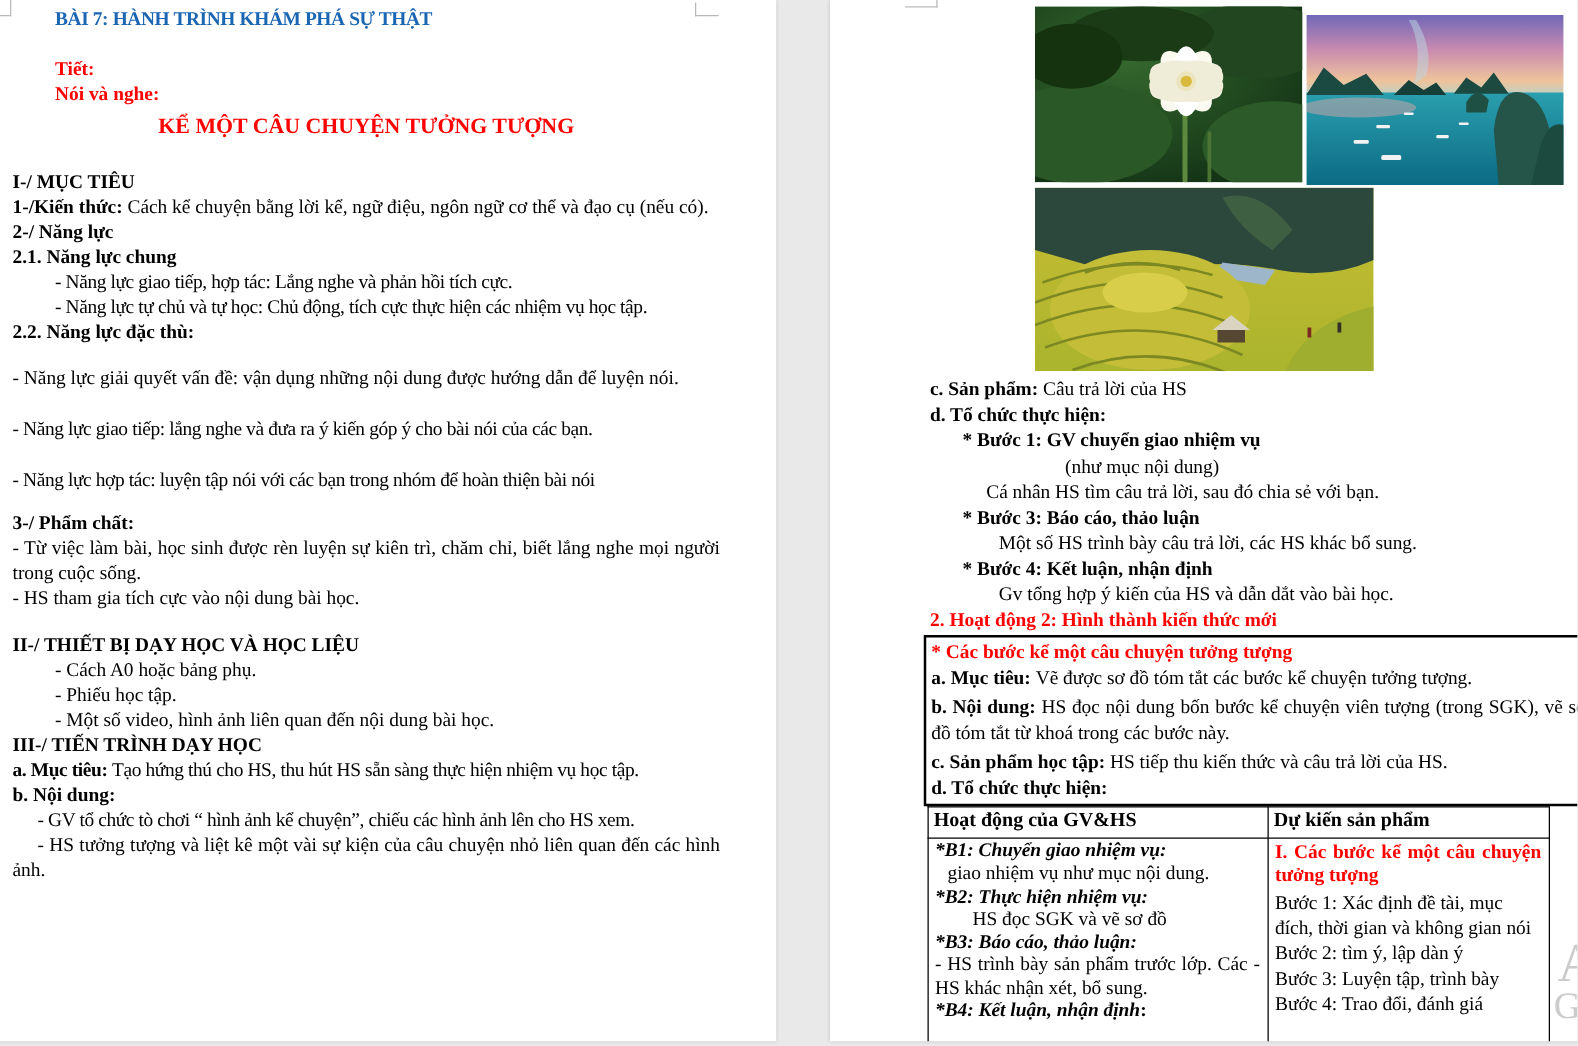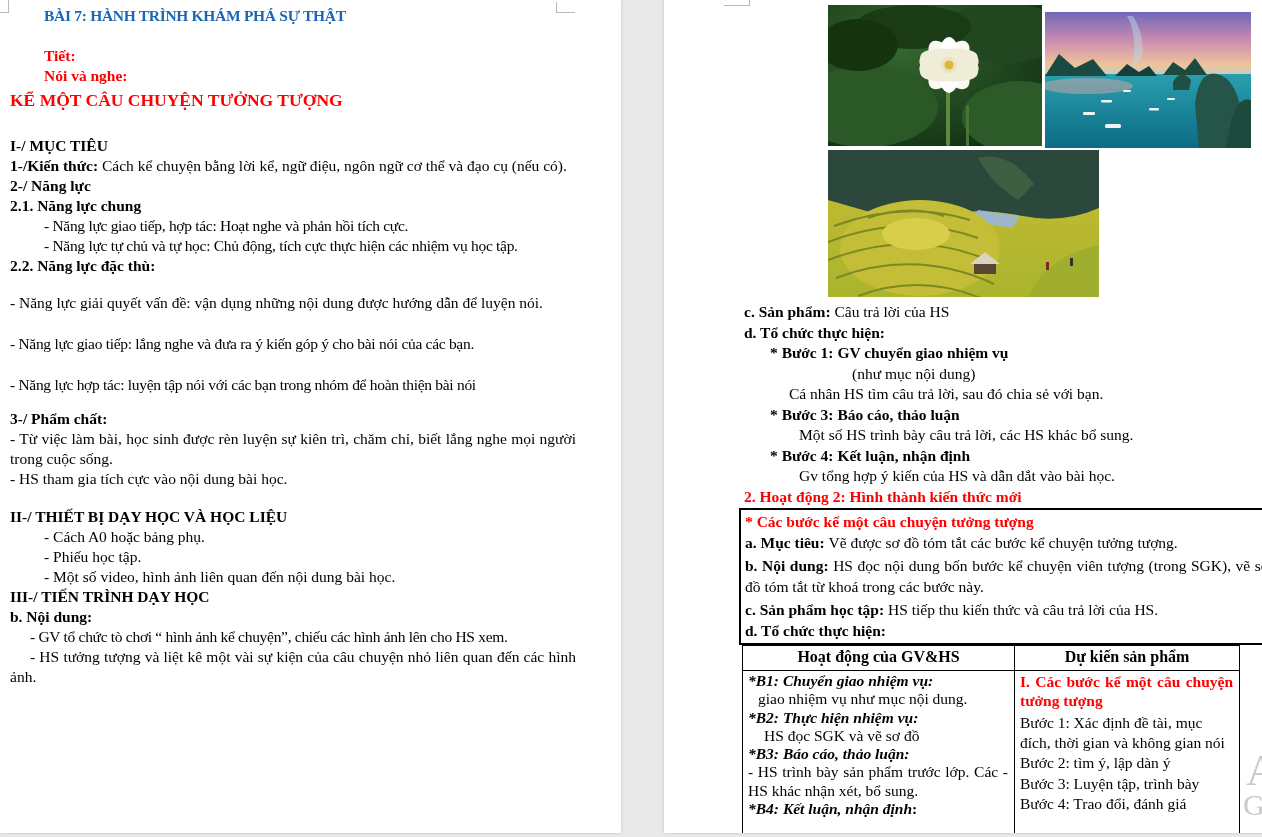--- a/index.html
+++ b/index.html
@@ -23,43 +23,43 @@
   .cm-rtl{left:60px;top:0;width:25px;height:5px;border-right-width:1px;border-bottom-width:1px;}
 
   .content-left{padding:6px 45px 0 10px;font-size:15.5px;line-height:20px;}
   .content-right{padding:0 8px 0 80px;font-size:15.5px;line-height:20.5px;}
 
   .para{min-height:10px;}
   .b{font-weight:bold}
   .i{font-style:italic}
   .red{color:var(--red)}
   .blue{color:var(--blue)}
-  .ctr{text-align:left}
+  .ctr{text-align:center}
   .jus{text-align:justify}
   .fit{white-space:nowrap;letter-spacing:-0.3px;overflow:hidden}
-  .ml10{margin-left:10px}.ml20{margin-left:20px}.ml26{margin-left:26px}.ml30{margin-left:16px}
+  .ml10{margin-left:10px}.ml20{margin-left:20px}.ml26{margin-left:26px}.ml30{margin-left:30px}
   .ml34{margin-left:34px}.ml45{margin-left:45px}.ml55{margin-left:55px}.ml108{margin-left:108px}
   .mt2{margin-top:2px}.mt10{margin-top:10px}
   .mt12{margin-top:12px}.mt18{margin-top:18px}.mt20{margin-top:20px}.mt24{margin-top:24px}
   .lh29{line-height:29px}
   .fs17{font-size:17.5px;line-height:24px}
   .ti20{text-indent:20px}
 
   .img-block{position:relative;height:302px;}
   .photo{position:absolute;overflow:hidden;}
   .photo svg{display:block}
   .photo-lotus{left:84px;top:5px;width:214px;height:141px;}
   .photo-halong{left:301px;top:12px;width:206px;height:136px;}
   .photo-rice{left:84px;top:150px;width:271px;height:147px;}
 
   .activity-box{border:2px solid #000;margin-left:-5px;margin-top:1px;
                 padding:1px 10px 2px 4px;line-height:21px;}
   table.activity-table{border-collapse:collapse;margin-left:-2px;table-layout:fixed;width:497px;}
   .activity-table th,.activity-table td{border:1px solid #000;vertical-align:top;}
-  .activity-table th{font-size:16px;padding:1px 4px;text-align:center;height:22px;}
+  .activity-table th{font-size:16px;padding:1px 4px;text-align:left;height:22px;}
   .activity-table td{padding:1px 6px 0 5px;line-height:18.3px;height:210px;}
   .col-gvhs{width:272px}.col-dukien{width:225px}
   .cell .para{margin-bottom:0}
   .cell-right .para{line-height:19.5px;margin-bottom:1px}
   .cell-right .rc-head{line-height:19px;margin-bottom:3px}
 
   .wm{position:absolute;color:#cbcbcb;font-family:"Liberation Serif",serif;}
   .wm-a{left:1246px;top:745px;font-size:44px;}
   .wm-g{left:1243px;top:788px;font-size:30px;}
 </style>
@@ -73,34 +73,35 @@
     <div class="cm cm-ltr"></div>
     <div class="content-left" id="leftParas">
         <div class="para b blue ml34 fit"><span>BÀI 7: HÀNH TRÌNH KHÁM PHÁ SỰ THẬT</span></div>
         <div class="para b red ml34 mt20"><span>Tiết:</span></div>
         <div class="para b red ml34"><span>Nói và nghe:</span></div>
         <div class="para b red ctr fs17 mt2"><span>KỂ MỘT CÂU CHUYỆN TƯỞNG TƯỢNG</span></div>
         <div class="para b mt24"><span>I-/ MỤC TIÊU</span></div>
         <div class="para jus"><span class="b">1-/Kiến thức: </span><span>Cách kể chuyện bằng lời kể, ngữ điệu, ngôn ngữ cơ thể và đạo cụ (nếu có).</span></div>
         <div class="para b"><span>2-/ Năng lực</span></div>
         <div class="para b"><span>2.1. Năng lực chung</span></div>
-        <div class="para ml34 fit"><span>- Năng lực giao tiếp, hợp tác: Hoạt nghe và phản hồi tích cực.</span></div>
+        <div class="para ml34 fit"><span>- Năng lực giao tiếp, hợp tác: Lắng nghe và phản hồi tích cực.</span></div>
         <div class="para ml34 fit"><span>- Năng lực tự chủ và tự học: Chủ động, tích cực thực hiện các nhiệm vụ học tập.</span></div>
         <div class="para b"><span>2.2. Năng lực đặc thù:</span></div>
         <div class="para lh29 jus mt12"><span>- Năng lực giải quyết vấn đề: vận dụng những nội dung được hướng dẫn để luyện nói.</span></div>
         <div class="para lh29 mt12 fit"><span>- Năng lực giao tiếp: lắng nghe và đưa ra ý kiến góp ý cho bài nói của các bạn.</span></div>
         <div class="para lh29 mt12 fit"><span>- Năng lực hợp tác: luyện tập nói với các bạn trong nhóm để hoàn thiện bài nói</span></div>
         <div class="para b mt10"><span>3-/ Phẩm chất:</span></div>
         <div class="para jus"><span>- Từ việc làm bài, học sinh được rèn luyện sự kiên trì, chăm chỉ, biết lắng nghe mọi người trong cuộc sống.</span></div>
         <div class="para "><span>-  HS tham gia tích cực vào nội dung bài học.</span></div>
         <div class="para b mt18"><span>II-/ THIẾT BỊ DẠY HỌC VÀ HỌC LIỆU</span></div>
         <div class="para ml34"><span>- Cách A0 hoặc bảng phụ.</span></div>
         <div class="para ml34"><span>- Phiếu học tập.</span></div>
         <div class="para ml34"><span>- Một số video, hình ảnh liên quan đến nội dung bài học.</span></div>
         <div class="para b"><span>III-/ TIẾN TRÌNH DẠY HỌC</span></div>
+        <div class="para fit"><span class="b">a. Mục tiêu: </span><span>Tạo hứng thú cho HS, thu hút HS sẵn sàng thực hiện nhiệm vụ học tập.</span></div>
         <div class="para b"><span>b. Nội dung:</span></div>
         <div class="para ml20 fit"><span>- GV tổ chức tò chơi “ hình ảnh kể chuyện”, chiếu các hình ảnh lên cho HS xem.</span></div>
         <div class="para ti20 jus"><span>- HS tưởng tượng và liệt kê một vài sự kiện của câu chuyện nhỏ liên quan đến các hình ảnh.</span></div>
       </div>
   </div>
 
   <div class="page page-right">
     <div class="cm cm-rtl"></div>
     <div class="content-right">
 

